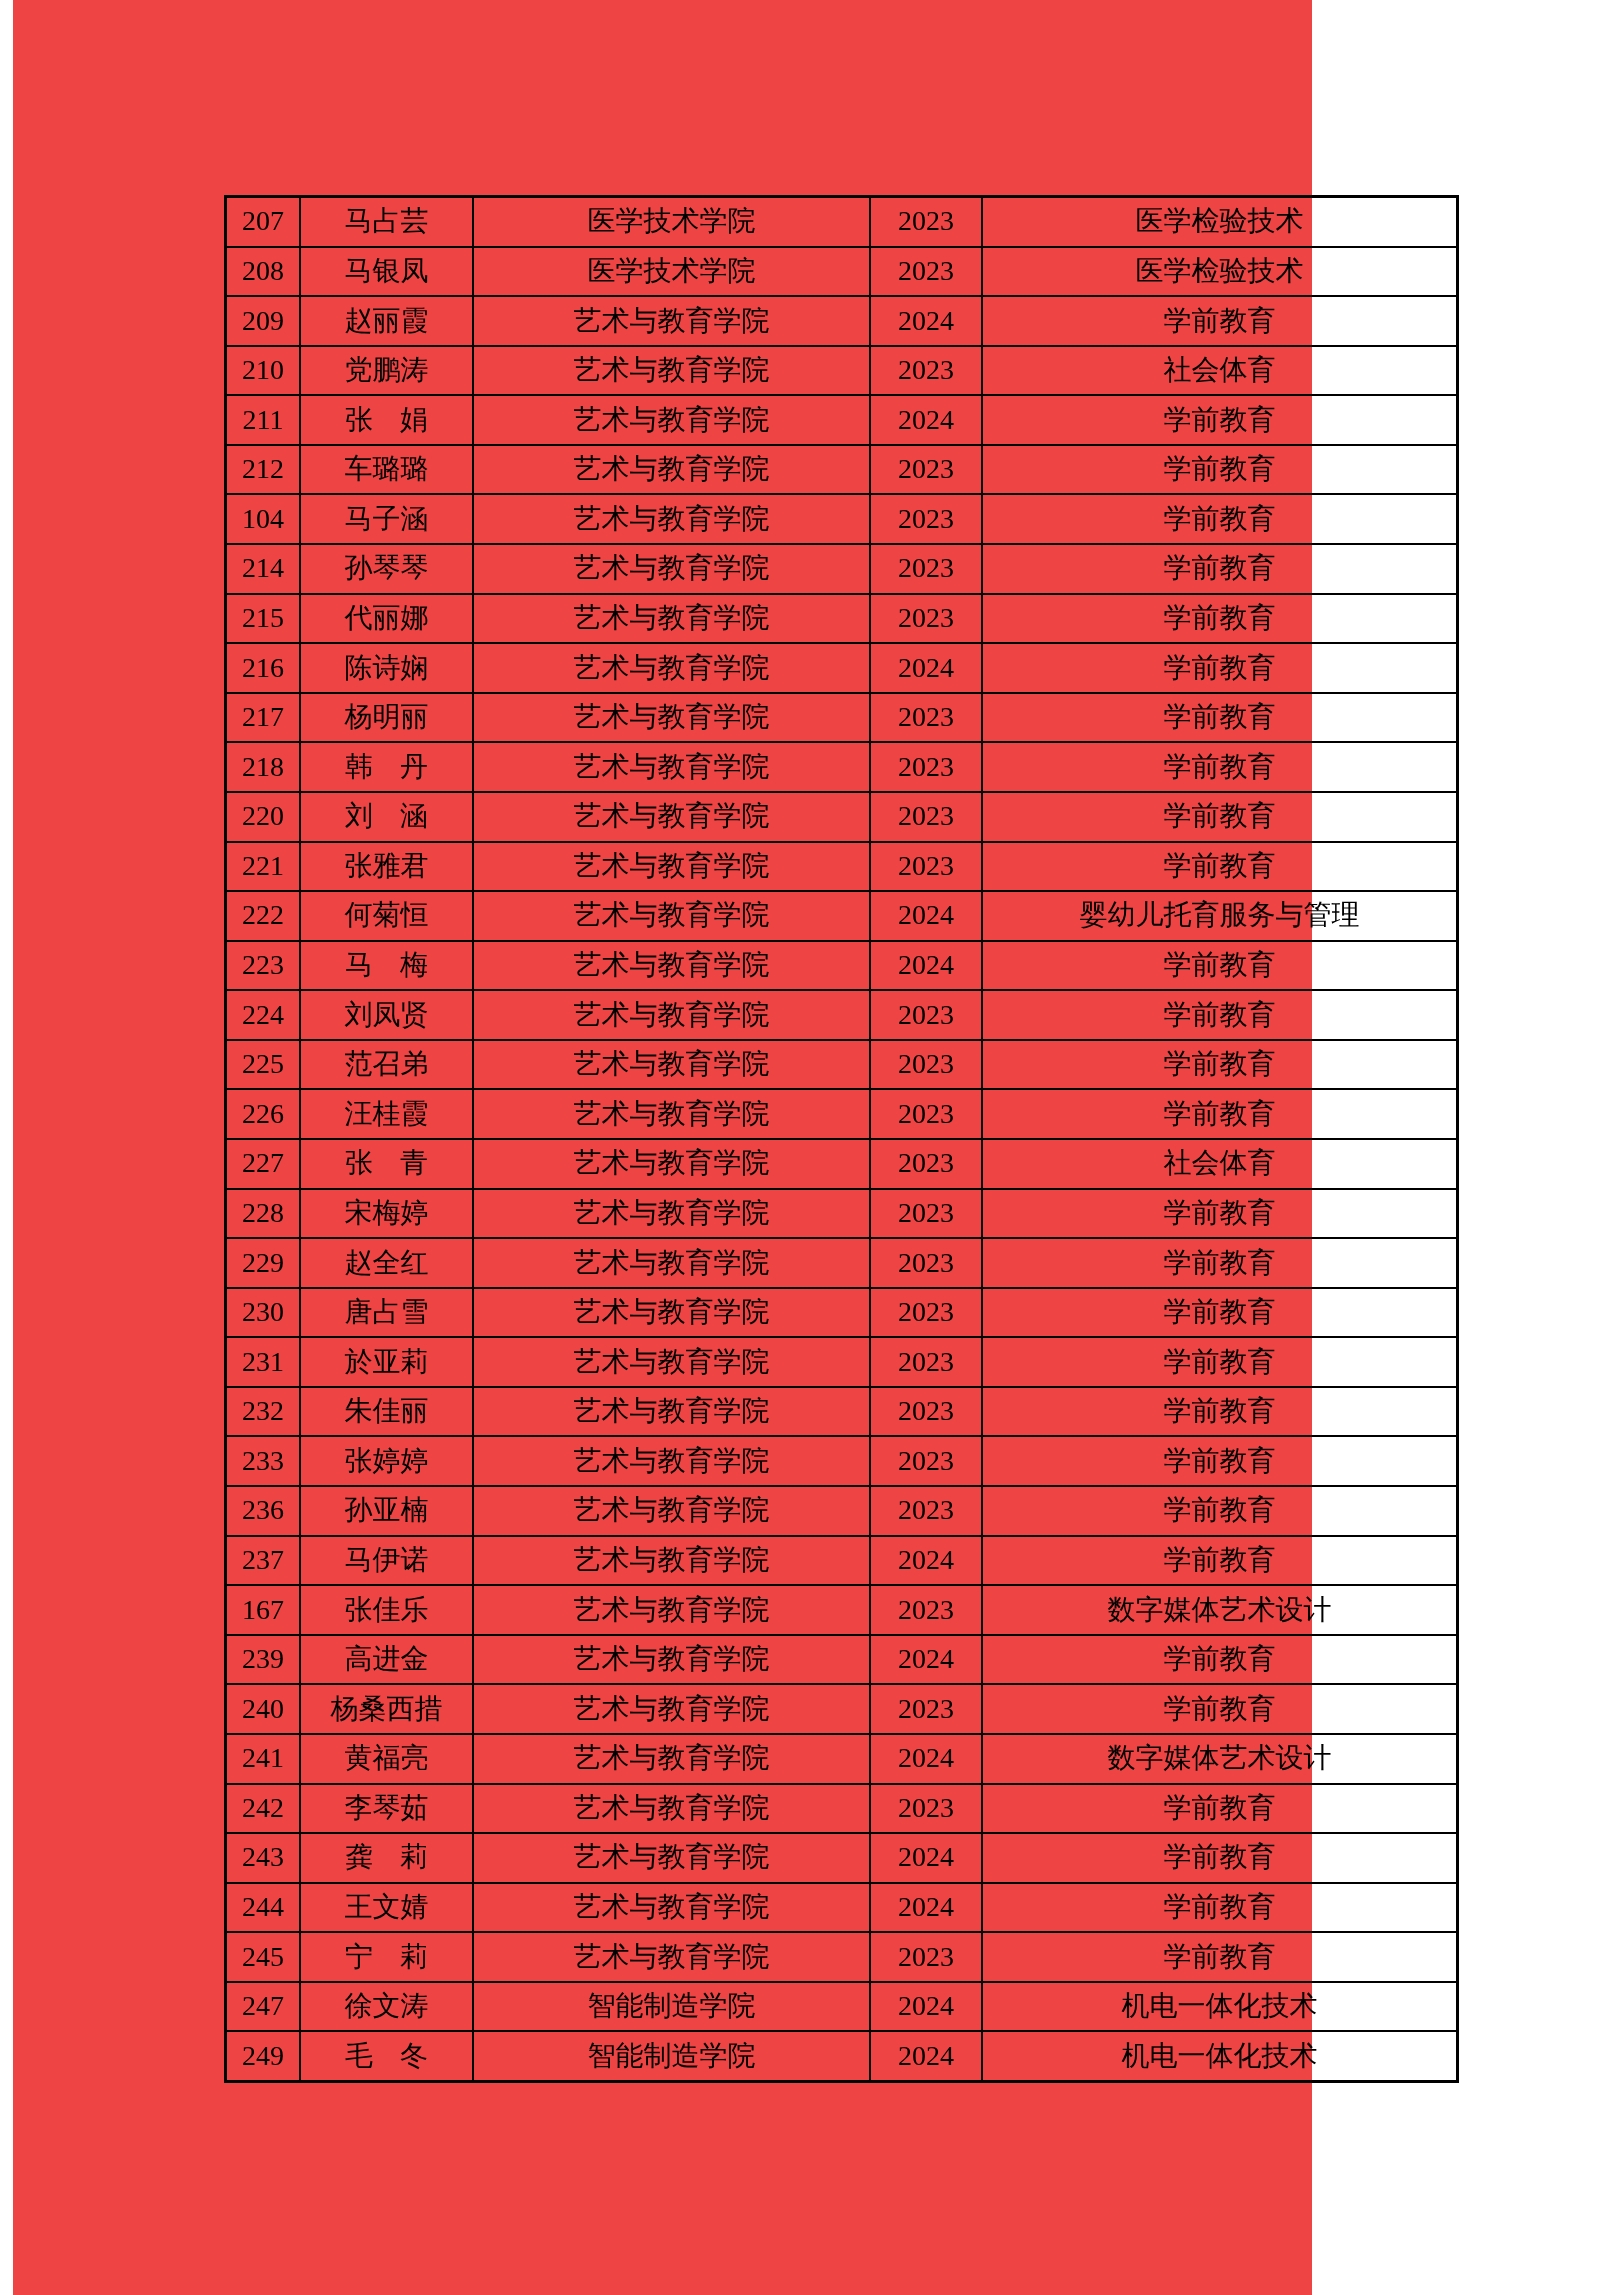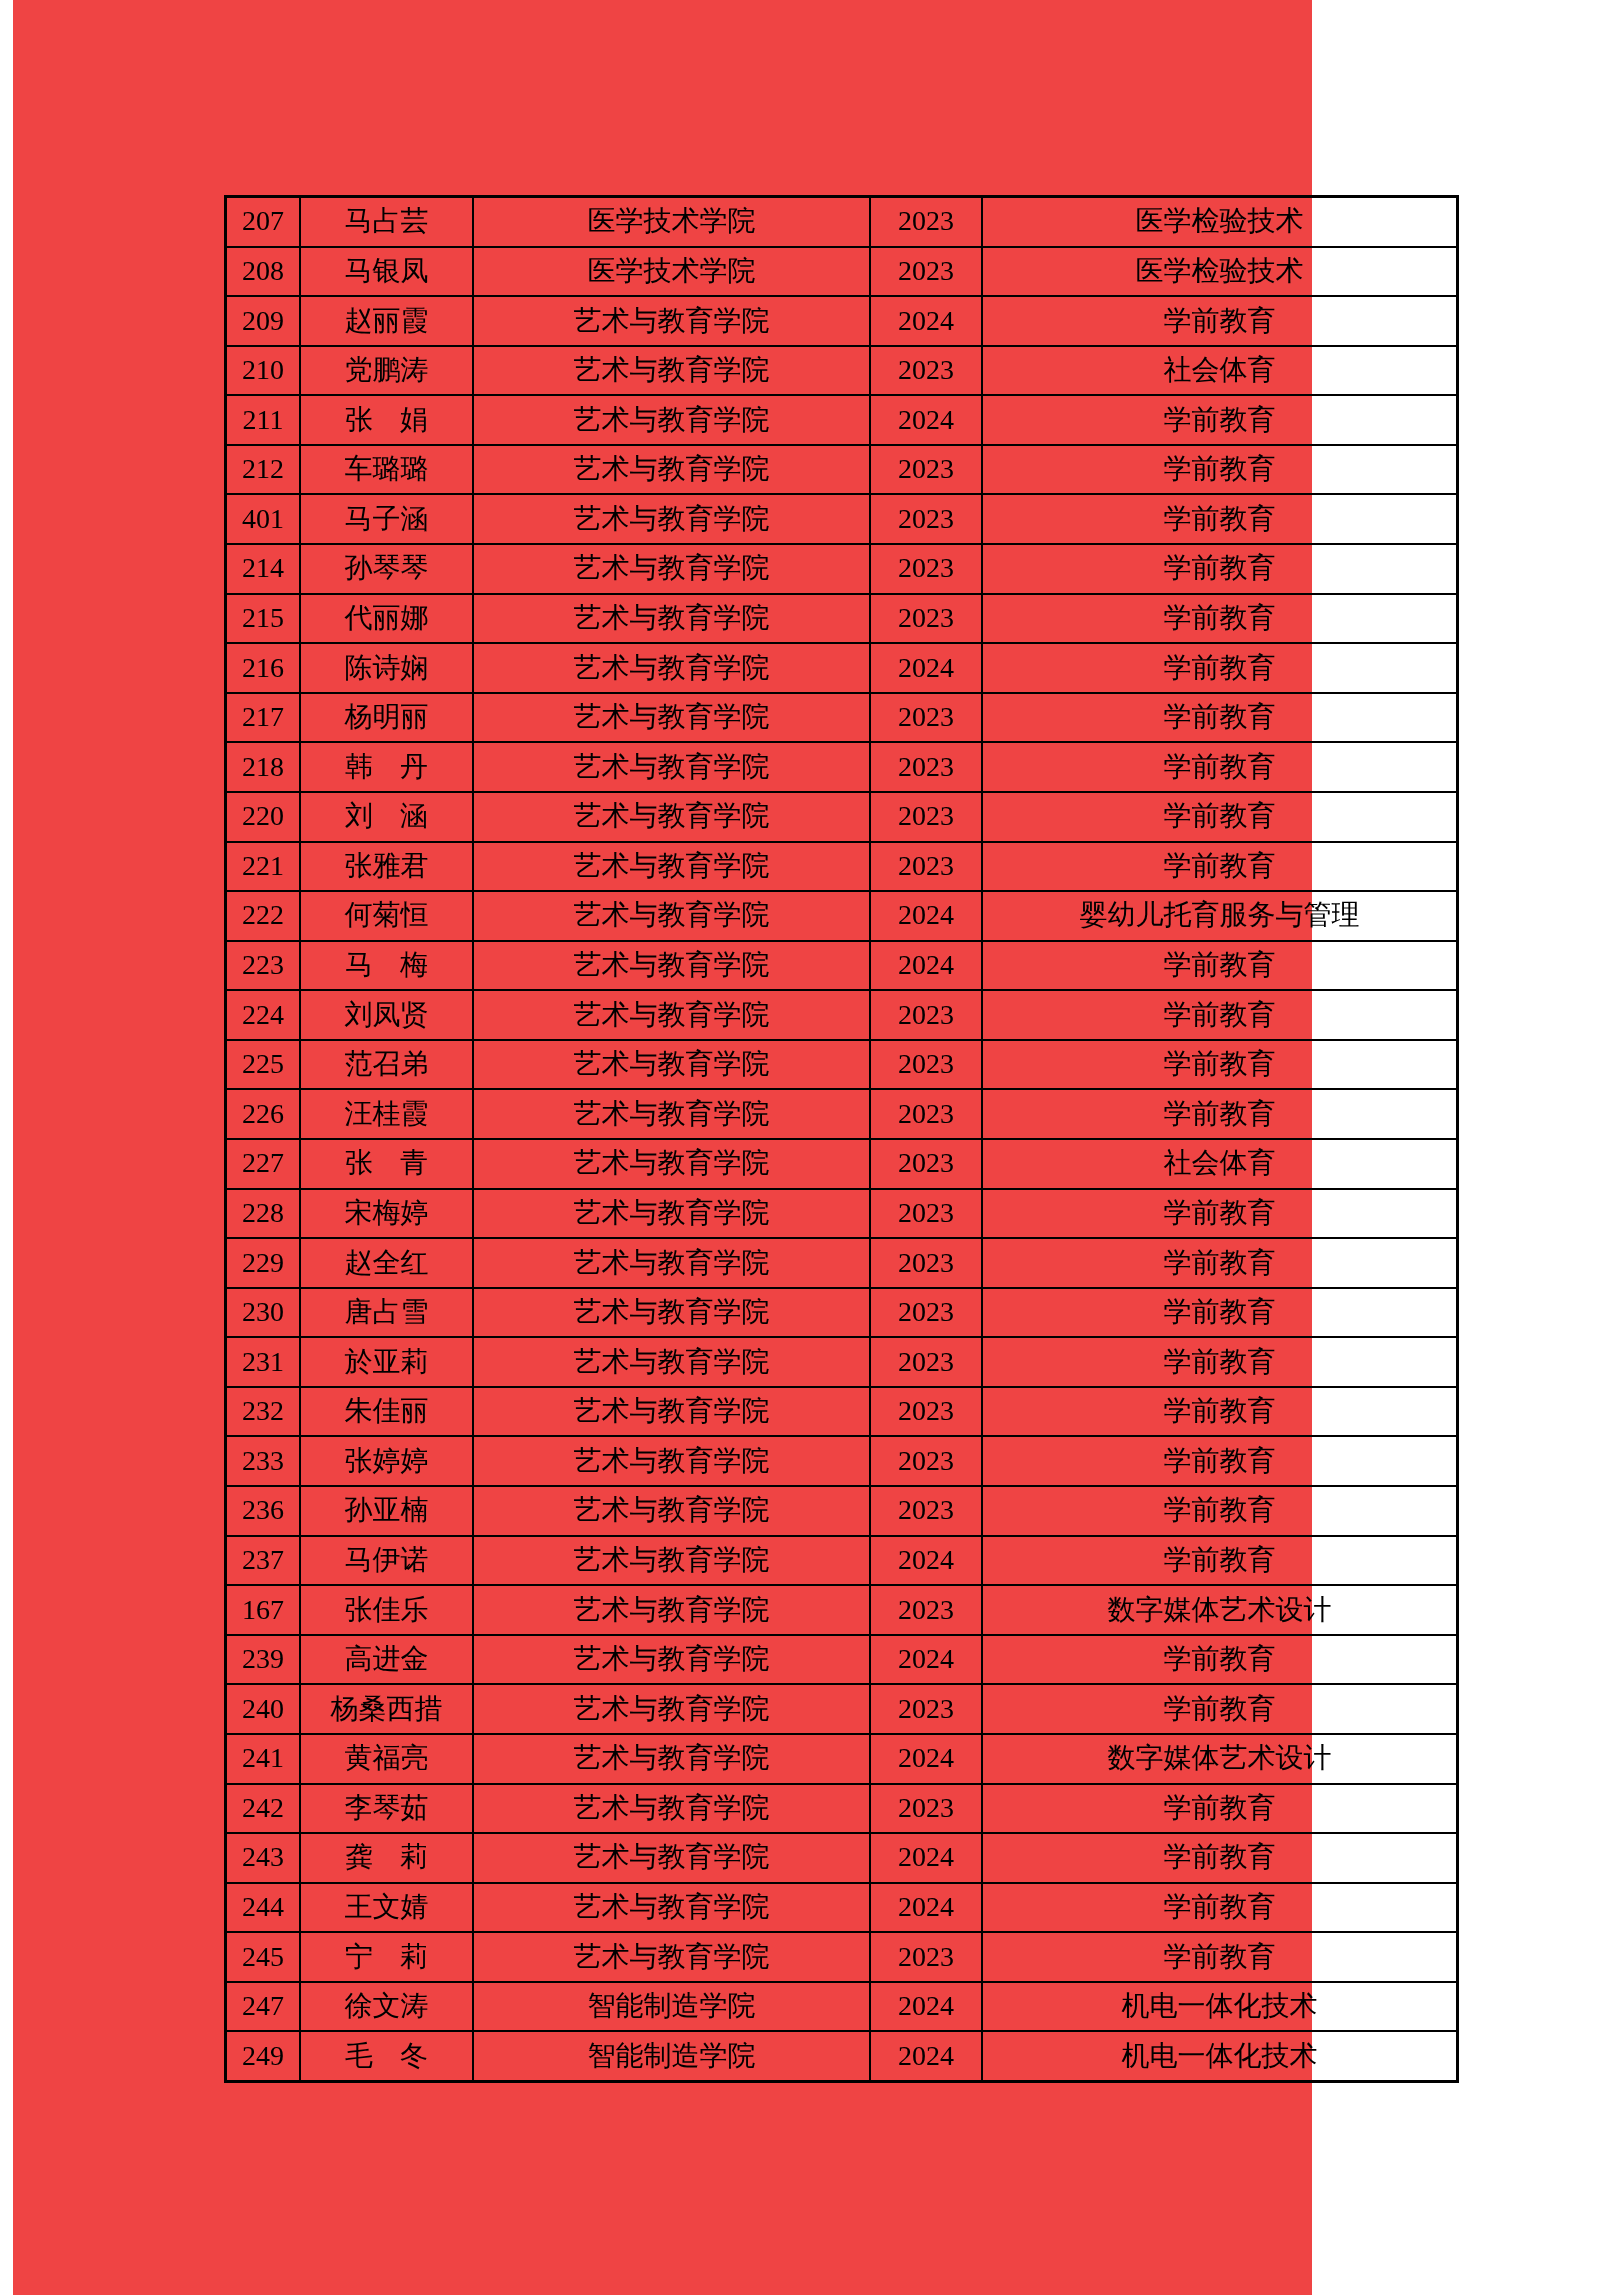--- a/index.html
+++ b/index.html
@@ -105,21 +105,21 @@
           <td class="cell-major"><span>学前教育</span></td>
         </tr>
         <tr>
           <td class="cell-index"><span>212</span></td>
           <td class="cell-name"><span class="dist">车璐璐</span></td>
           <td class="cell-college"><span>艺术与教育学院</span></td>
           <td class="cell-year"><span>2023</span></td>
           <td class="cell-major"><span>学前教育</span></td>
         </tr>
         <tr>
-          <td class="cell-index"><span>401</span></td>
+          <td class="cell-index"><span>104</span></td>
           <td class="cell-name"><span class="dist">马子涵</span></td>
           <td class="cell-college"><span>艺术与教育学院</span></td>
           <td class="cell-year"><span>2023</span></td>
           <td class="cell-major"><span>学前教育</span></td>
         </tr>
         <tr>
           <td class="cell-index"><span>214</span></td>
           <td class="cell-name"><span class="dist">孙琴琴</span></td>
           <td class="cell-college"><span>艺术与教育学院</span></td>
           <td class="cell-year"><span>2023</span></td>

